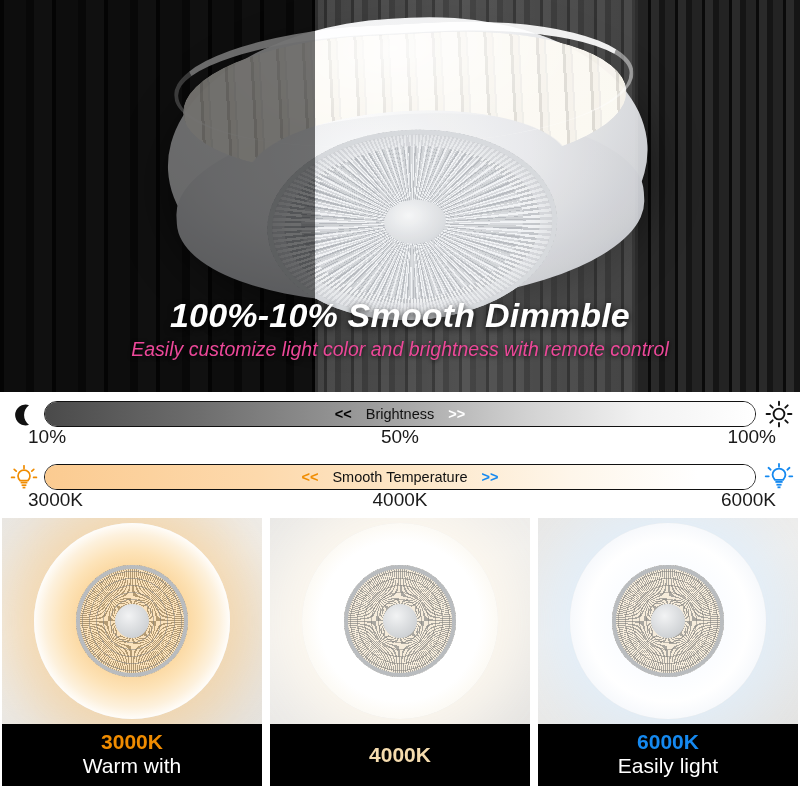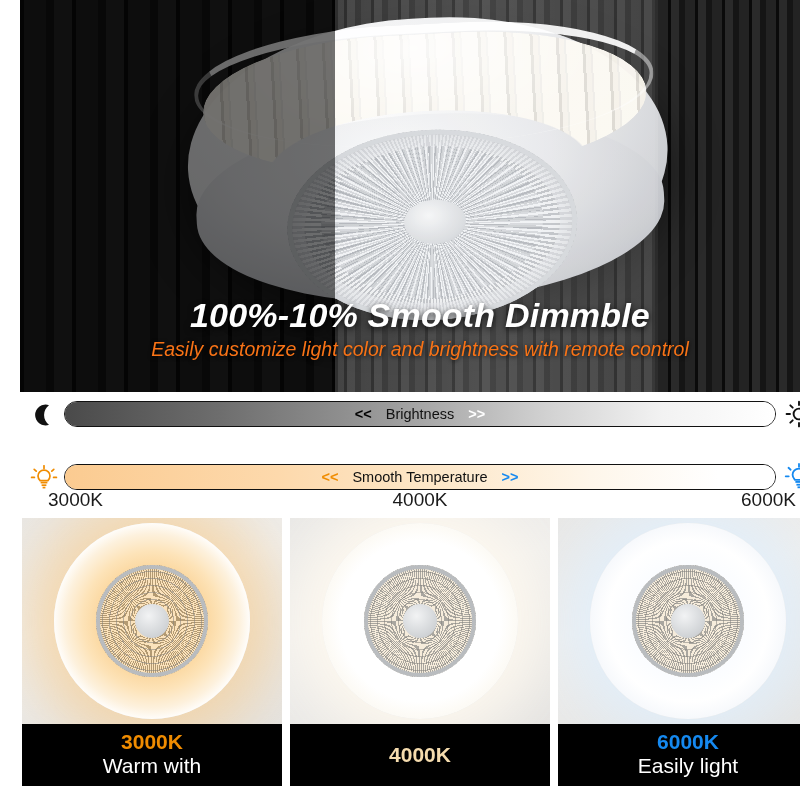--- a/index.html
+++ b/index.html
@@ -1,19 +1,19 @@
 <!DOCTYPE html>
 <html><head>
 <meta charset="utf-8">
 <style>
   * { margin:0; padding:0; box-sizing:border-box; }
   html,body { width:800px; height:800px; background:#fff;
     font-family:"Liberation Sans", sans-serif; overflow:hidden; }
 
-  #page { position:relative; width:740px; height:800px; background:#fff;margin-left:20px; }
+  #page { position:relative; width:740px; height:800px; background:#fff; }
 
   
   .hero { position:relative; width:800px; height:392px; overflow:hidden;
           background:#1d1d1d; }
 
   
   .slats { position:absolute; inset:0;
     background:
       repeating-linear-gradient(90deg,
         #0a0a0a 0px, #0a0a0a 3px,
@@ -99,21 +99,21 @@
   .fan-hub { position:absolute; left:213px; top:182px; width:62px; height:44px;
     border-radius:50%;
     background:radial-gradient(ellipse at 40% 35%, #f4f5f6, #d2d5d9 70%, #b4b7bb);
   }
 
   
   .hero-title { position:absolute; left:0; right:0; top:296px; text-align:center;
     font-size:34px; font-weight:bold; font-style:italic; color:#fff;
     letter-spacing:.2px; text-shadow:0 2px 6px rgba(0,0,0,.8); }
   .hero-sub { position:absolute; left:0; right:0; top:338px; text-align:center;
-    font-size:19.5px; font-style:italic; color:#f97316;
+    font-size:19.5px; font-style:italic; color:#ec4899;
     text-shadow:0 1px 4px rgba(0,0,0,.8); }
 
   
   .sliders { position:absolute; left:0; top:392px; width:800px; height:126px;
              background:#fff; }
   .slider-row { position:absolute; left:0; width:800px; height:63px; }
   .slider-row.r1 { top:0; }
   .slider-row.r2 { top:63px; }
 
   .track { position:absolute; left:44px; top:9px; width:712px; height:26px;
@@ -244,20 +244,25 @@
             <line x1="2.6" y1="14" x2="6" y2="14"></line>
             <line x1="24" y1="14" x2="27.4" y2="14"></line>
             <line x1="6.3" y1="5.3" x2="8.7" y2="7.7"></line>
             <line x1="21.3" y1="20.3" x2="23.7" y2="22.7"></line>
             <line x1="23.7" y1="5.3" x2="21.3" y2="7.7"></line>
             <line x1="8.7" y1="20.3" x2="6.3" y2="22.7"></line>
           </g>
         </svg>
       </span>
 
+      <div class="scale">
+        <span class="s-min">10%</span>
+        <span class="s-mid">50%</span>
+        <span class="s-max">100%</span>
+      </div>
     </div>
 
     <div class="slider-row r2">
       <span class="ic-left">
         <svg width="28" height="26" viewBox="0 0 28 26">
           <path d="M14 5.2c-3.4 0-6 2.5-6 5.7 0 2.2 1.2 3.6 2.1 4.7h7.8c.9-1.1 2.1-2.5 2.1-4.7 0-3.2-2.6-5.7-6-5.7z" fill="none" stroke="#f08c00" stroke-width="1.7"></path>
           <line x1="10.6" y1="17.6" x2="17.4" y2="17.6" stroke="#f08c00" stroke-width="1.7"></line>
           <line x1="11.6" y1="20.2" x2="16.4" y2="20.2" stroke="#f08c00" stroke-width="1.7"></line>
           <line x1="12.6" y1="22.6" x2="15.4" y2="22.6" stroke="#f08c00" stroke-width="1.7"></line>
           <g stroke="#f08c00" stroke-width="1.7" stroke-linecap="round">

